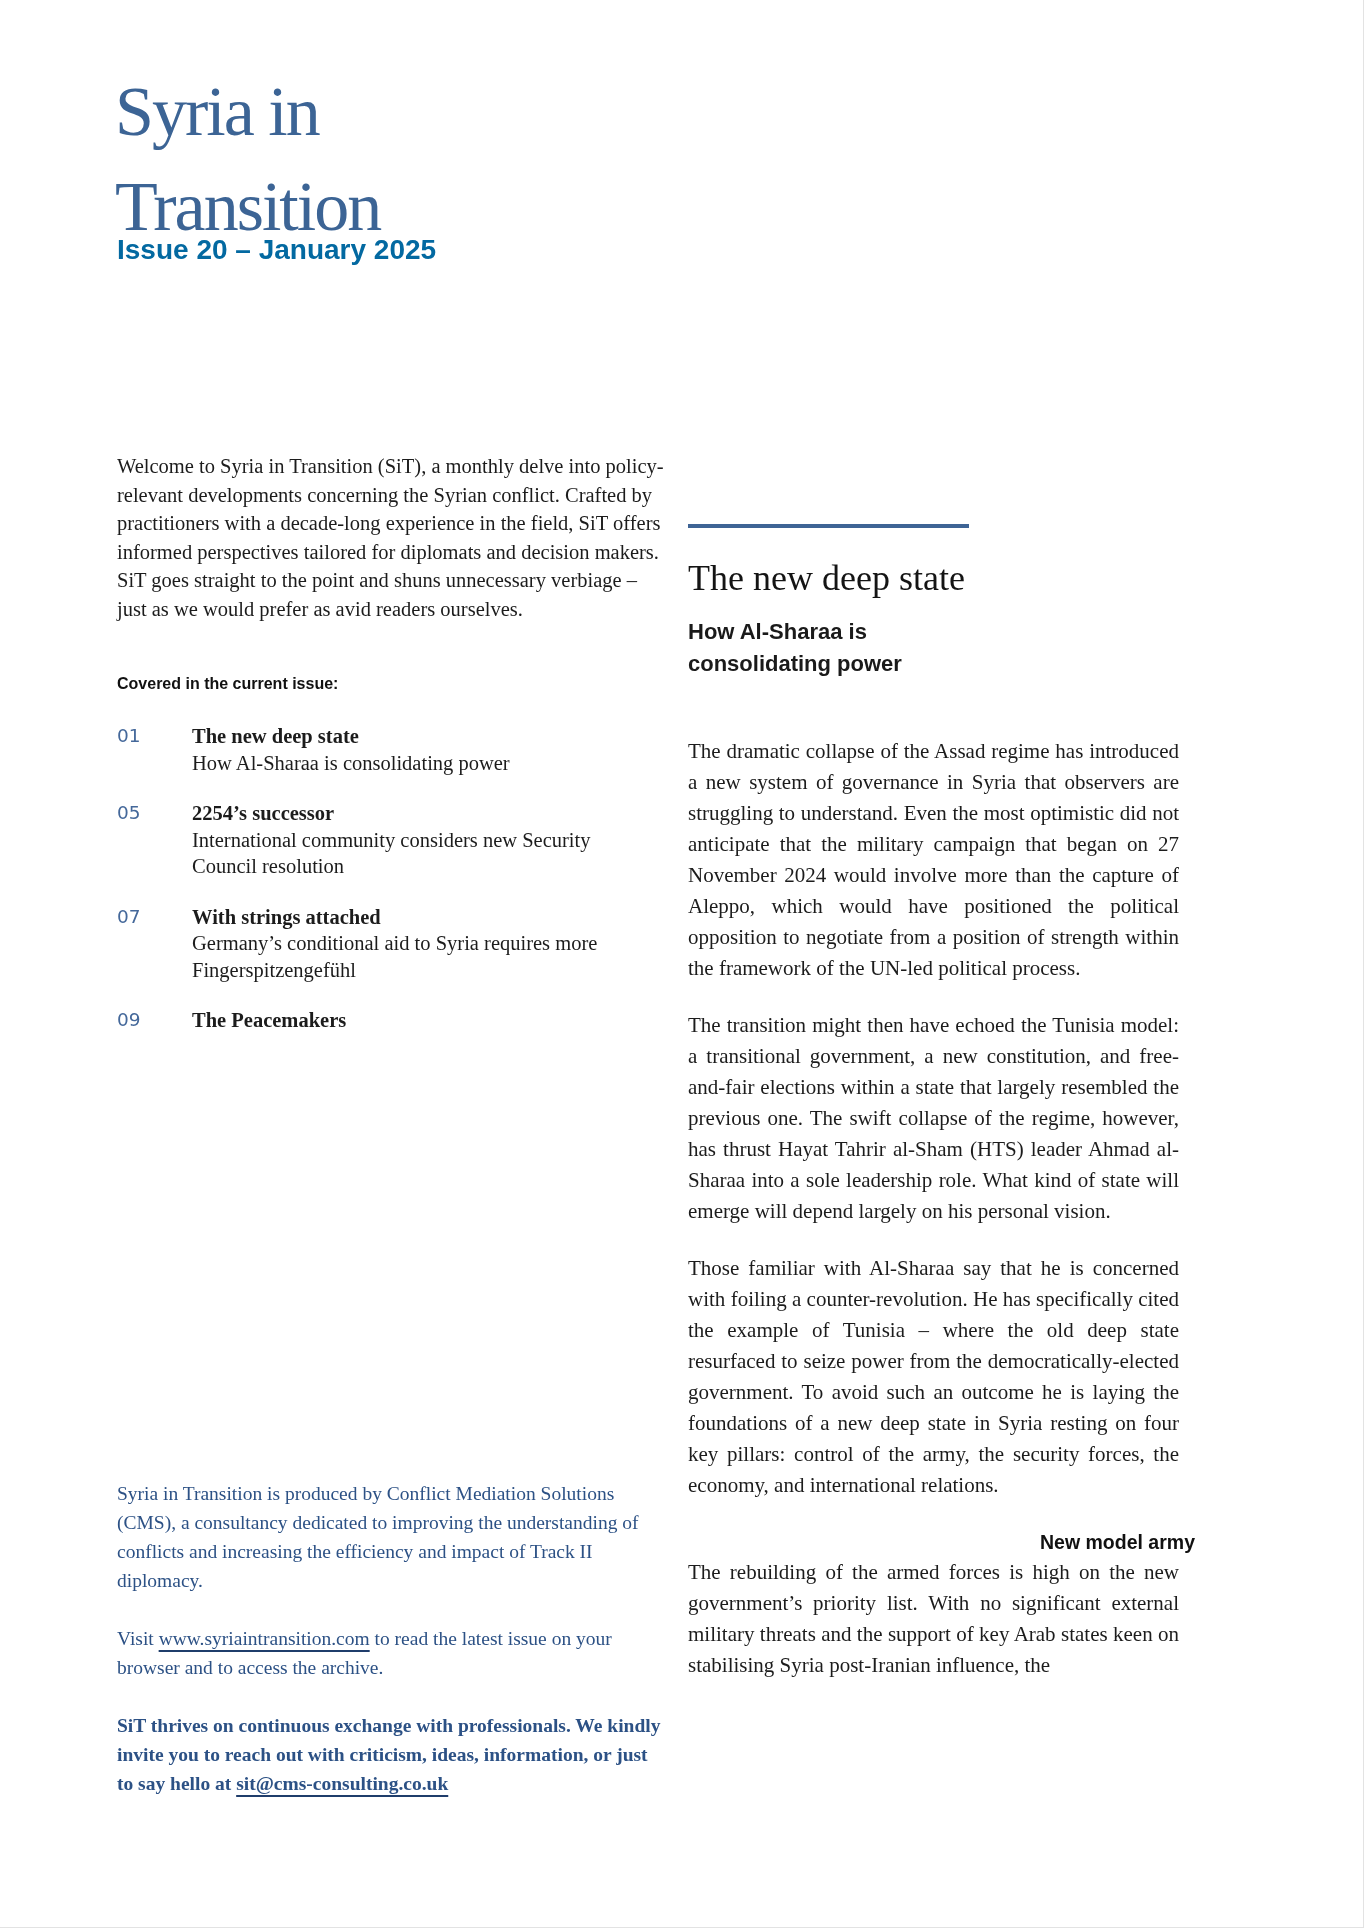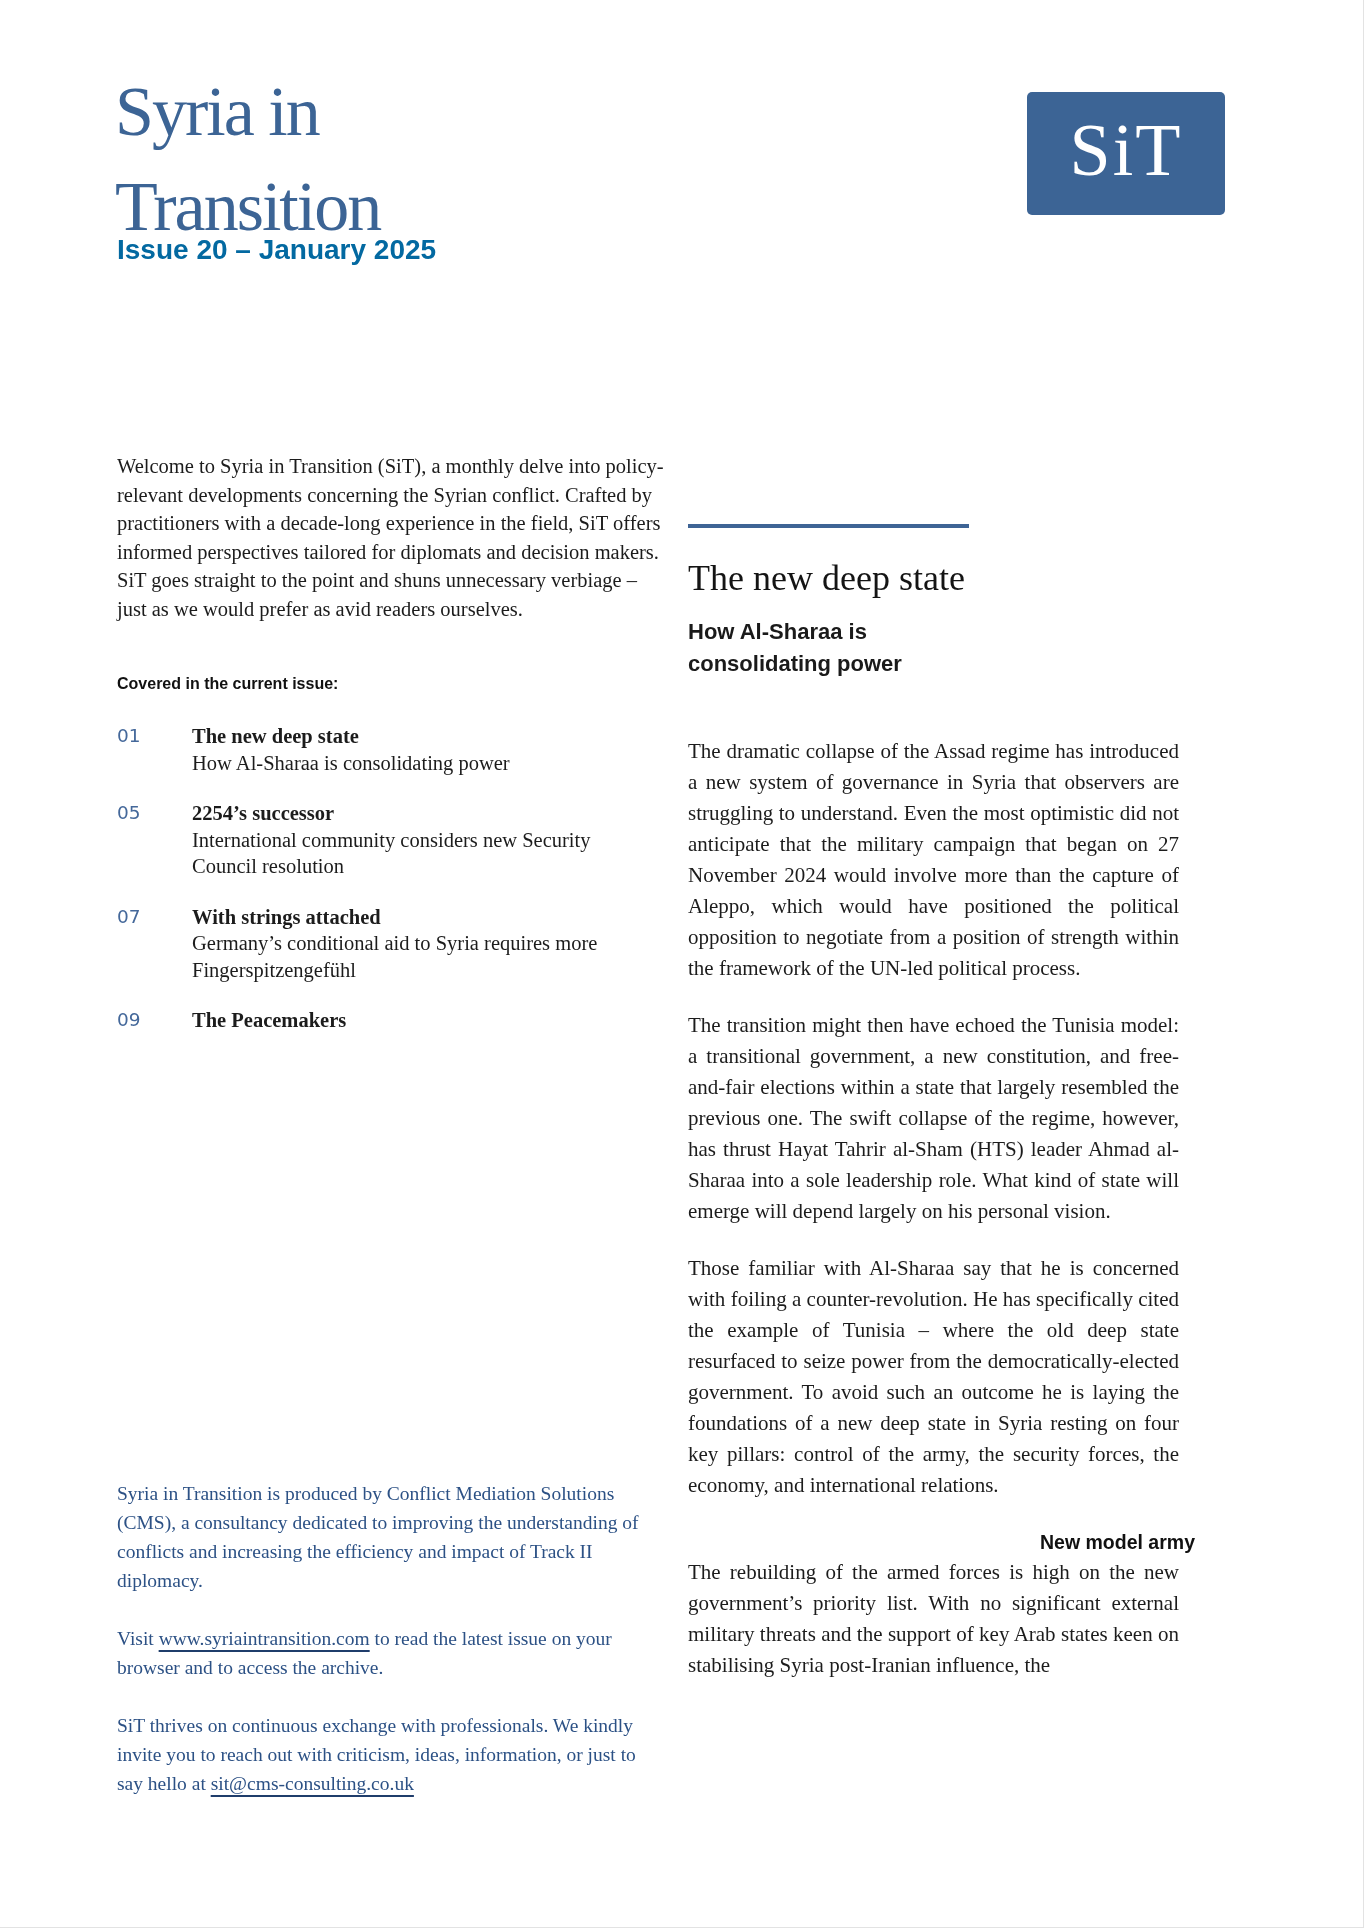--- a/index.html
+++ b/index.html
@@ -73,21 +73,21 @@
   .toc-sub{
     font-size:20.5px;line-height:26.5px;
   }
   
   .left-footer{
     position:absolute;left:117px;top:1479px;width:548px;
     color:#2c5185;
     font-size:19.5px;line-height:29px;
   }
   .left-footer p{margin:0 0 29px 0;}
-  .left-footer p:last-child{margin-bottom:0;}
+  .left-footer p:last-child{margin-bottom:0;font-weight:bold;}
   .doc-link{
     color:#2c5185;
     text-decoration:underline;
     text-decoration-color:#1f3d6b;
     text-decoration-thickness:2px;
     text-underline-offset:5px;
     cursor:pointer;
   }
   
   .right-col{
@@ -133,23 +133,20 @@
 
 <div class="page">
 
   <div class="masthead-title">
     <span>Syria in</span>
     <span>Transition</span>
   </div>
 
   <div class="issue-line">Issue 20 – January 2025</div>
 
-  <div class="logo-box">
-    <span class="logo-text">SiT</span>
-  </div>
 
   <div class="left-col">
     <p class="intro">Welcome to Syria in Transition (SiT), a monthly delve into policy-relevant developments concerning the Syrian conflict. Crafted by practitioners with a decade-long experience in the field, SiT offers informed perspectives tailored for diplomats and decision makers. SiT goes straight to the point and shuns unnecessary verbiage – just as we would prefer as avid readers ourselves.</p>
 
     <div class="toc-heading">Covered in the current issue:</div>
 
     <div class="toc-item">
       <span class="toc-num">01</span>
       <div class="toc-text">
         <div class="toc-title">The new deep state</div>

